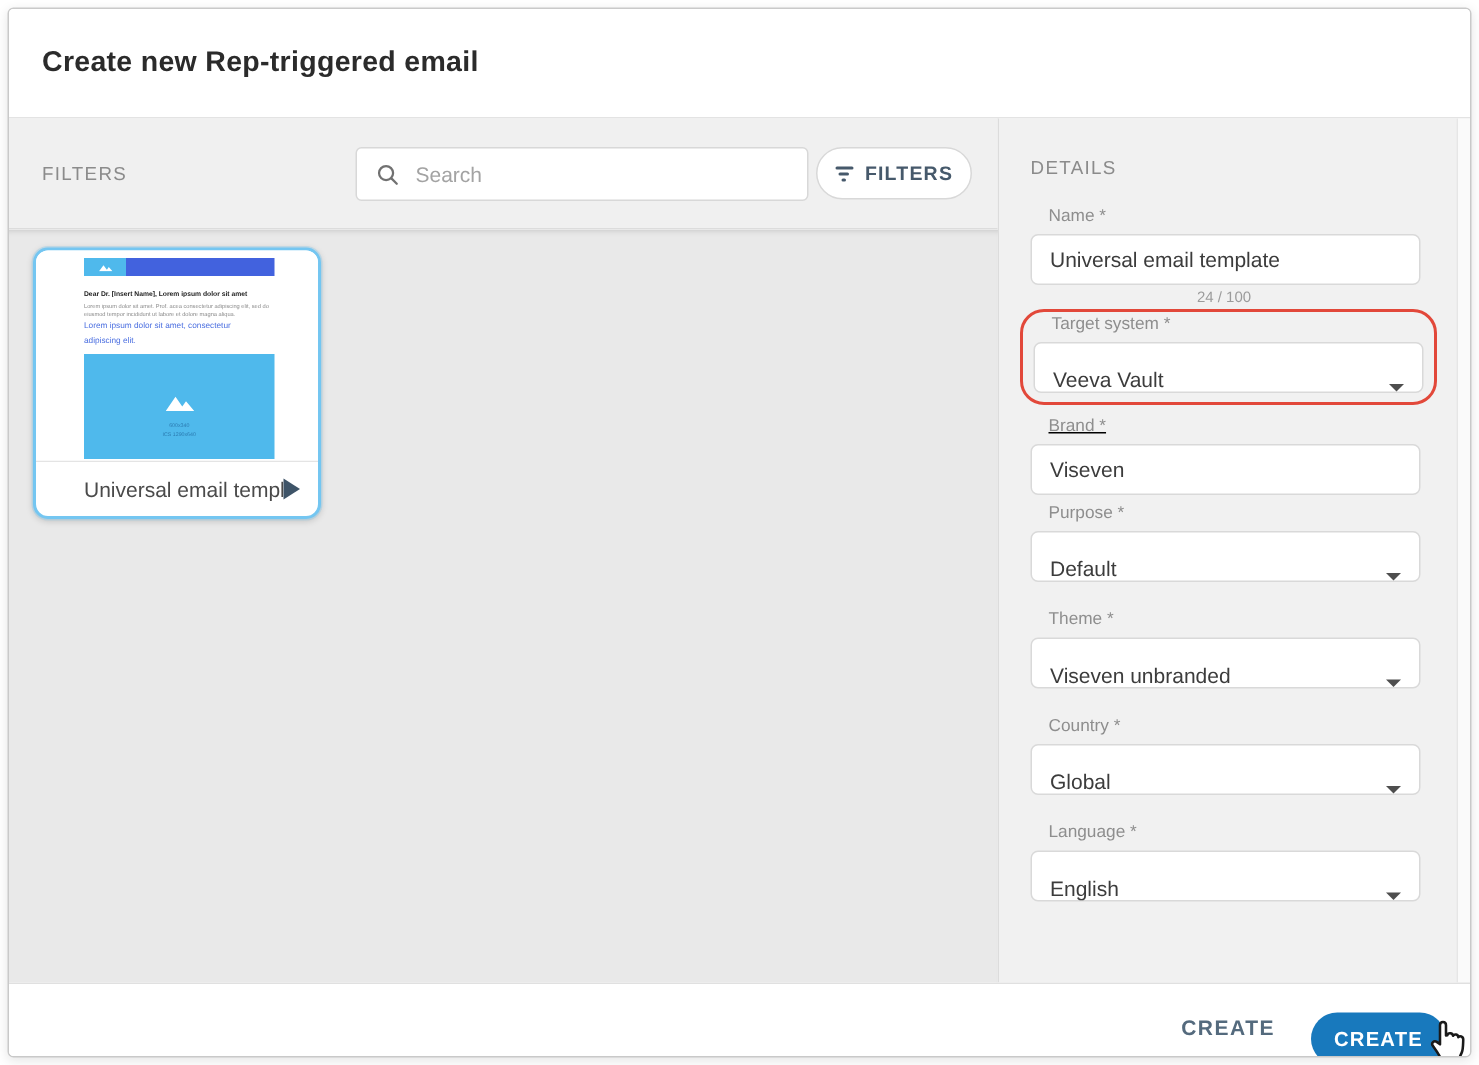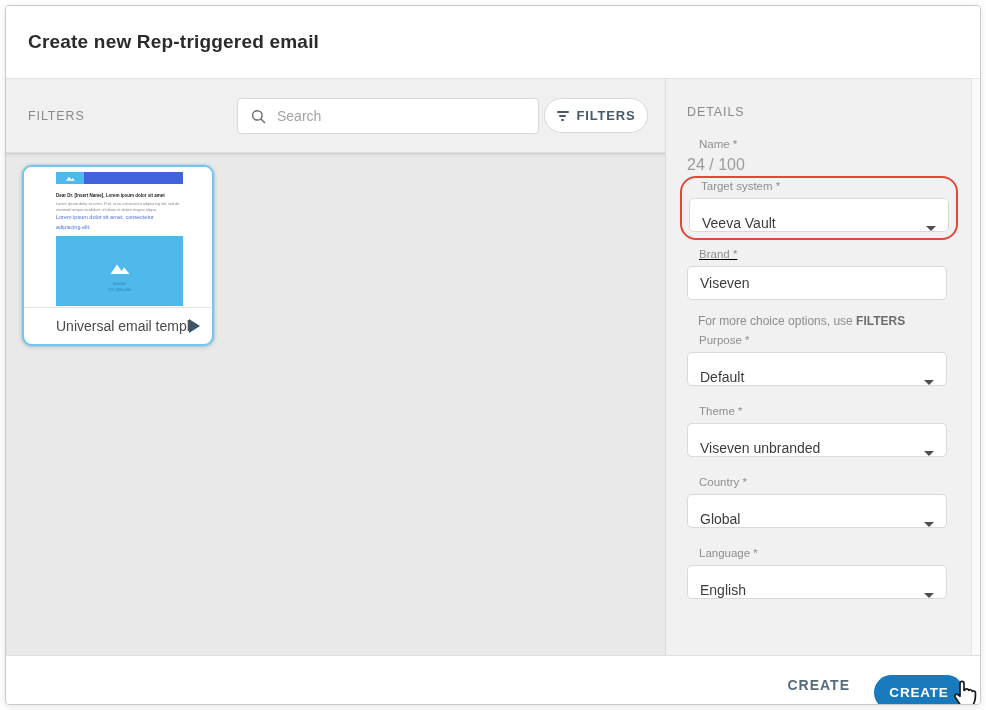--- a/index.html
+++ b/index.html
@@ -60,21 +60,21 @@
   .right { flex:1; background:#f1f1f1; position:relative; padding:26px 22px 0 21px; }
   .scroll-track { position:absolute; right:0; top:0; bottom:0; width:9px; background:#fafafa; border-left:1px solid #e6e6e6; }
 
   .form-group { margin-top:19px; width:260px; }
   .form-group label { display:block; margin:0 0 6px 12px; font-size:11.5px; color:#8e8e8e; }
   .field { width:260px; height:34px; background:#fff; border:1px solid #d9d9d9; border-radius:5px;
            font-size:14px; color:#3c3c3c; padding:0 12px; }
   div.field { display:flex; align-items:flex-end; justify-content:space-between; cursor:pointer; }
   input.field { outline:none; }
   .chev { width:0; height:0; border-left:5px solid transparent; border-right:5px solid transparent; border-top:5px solid #4e4e4e; }
-  .counter { width:260px; text-align:left; font-size:16px; color:#9b9b9b; margin-top:3px; padding-right:2px; }
+  .counter { width:260px; text-align:center; font-size:10px; color:#9b9b9b; margin-top:3px; padding-right:2px; }
 
   .highlight { margin:2px 0 0 -7px; width:278px; border:2px solid #e2483a; border-radius:16px; padding:2px 7px 6px 7px; }
   .highlight .form-group { margin-top:0; }
 
   .brand-group { margin-top:8px;text-decoration:underline; }
   .hint { margin:14px 0 0 11px; font-size:12px; color:#8d8d8d; }
   .hint b { color:#6e6e6e; font-weight:700; }
   .purpose-group { margin-top:6px; }
 
   
@@ -146,41 +146,39 @@
           </div>
         </div>
       </div>
     </section>
 
     <aside class="right">
       <div class="section-heading">DETAILS</div>
 
       <div class="form-group">
         <label>Name *</label>
+        <input class="field" type="text" value="Universal email template" style="">
         <div class="counter">24 / 100</div>
       </div>
 
       <div class="highlight">
         <div class="form-group">
           <label>Target system *</label>
           <div class="field">
             <span>Veeva Vault</span>
             <span class="chev"></span>
           </div>
         </div>
       </div>
 
       <div class="form-group brand-group">
         <label>Brand *</label>
         <input class="field" type="text" value="Viseven" style="">
       </div>
 
-      <div class="hint">
-        <span>For more choice options, use </span><b>FILTERS</b>
-      </div>
 
       <div class="form-group purpose-group">
         <label>Purpose *</label>
         <div class="field">
           <span>Default</span>
           <span class="chev"></span>
         </div>
       </div>
 
       <div class="form-group">

